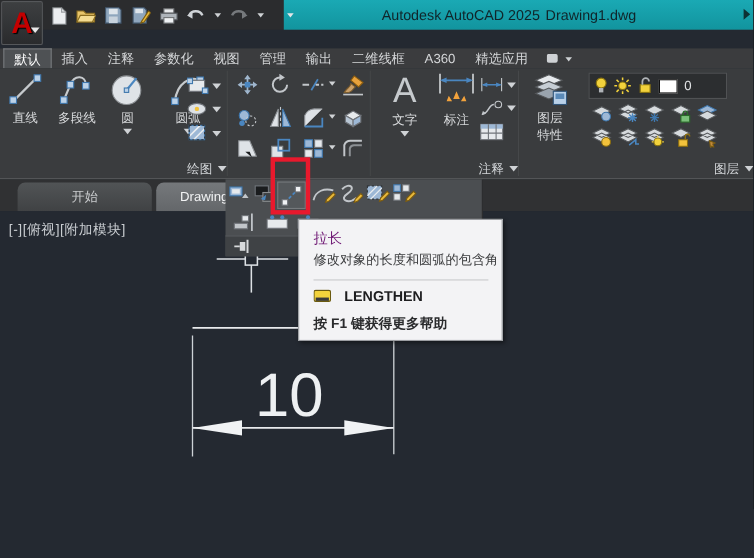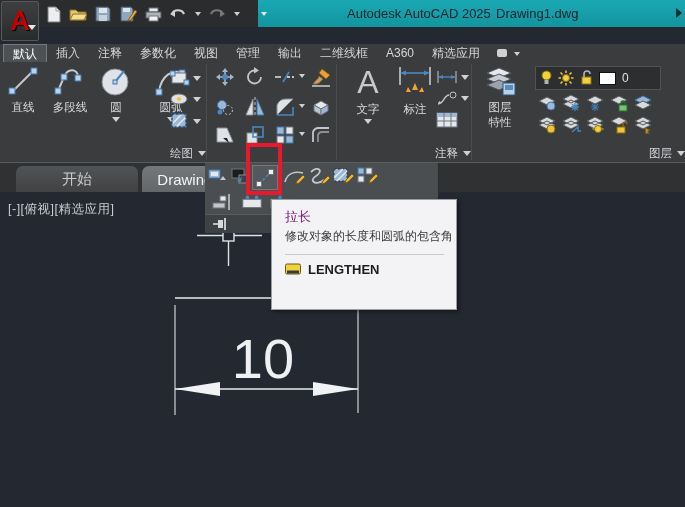--- a/index.html
+++ b/index.html
@@ -39,37 +39,37 @@
   .bigbtn .lbl{font-size:11.5px;color:#d8dadc;margin-top:3px;white-space:nowrap;}
   .smallcol{position:absolute;display:flex;flex-direction:column;gap:6px;}
   .smallrow{display:flex;align-items:center;gap:3px;}
   .statebar{position:absolute;background:#2c2e30;border:1px solid #505254;display:flex;align-items:center;gap:6px;padding:0 5px;}
   .layer0{font-size:12px;color:#e0e2e4;}
   .swatch{width:17px;height:13px;background:#ffffff;border:1px solid #111;}
   .icongrid{position:absolute;display:grid;grid-template-columns:repeat(5,24px);grid-auto-rows:22px;}
 
   
   .tabstrip{left:0;top:163px;width:685px;height:29px;background:#303133;}
-  .ftab{position:absolute;top:3px;height:26px;border-radius:7px 7px 0 0;display:flex;align-items:center;justify-content:center;font-size:15px;}
+  .ftab{position:absolute;top:3px;height:26px;border-radius:7px 7px 0 0;display:flex;align-items:center;justify-content:center;font-size:12px;}
   .ftab.start{left:16px;width:122px;background:linear-gradient(#515456,#404244);color:#c9cbcd;}
   .ftab.drawing{left:142px;width:94px;background:linear-gradient(#75787b,#64676a);color:#f2f3f4;}
 
   
   .flyout{left:205px;top:163px;width:234px;height:70px;background:#4b4e51;border-right:1px solid #2a2b2d;z-index:20;}
   .flyout .pinstrip{position:absolute;left:0;bottom:0;width:100%;height:19px;background:#3f4245;border-top:1px solid #5a5d60;}
   .fbtn{position:absolute;width:22px;height:22px;display:flex;align-items:center;justify-content:center;}
   .lenbtn{position:absolute;left:47px;top:2px;width:26px;height:25px;background:#54585b;border:1px solid #75797c;display:flex;align-items:center;justify-content:center;}
   .redbox{left:246px;top:143px;width:36px;height:52px;border:4px solid #e8192d;z-index:30;}
 
   
   .tooltip{left:271px;top:199px;width:186px;height:111px;background:#f3f3f5;border:1px solid #9b9da1;box-shadow:2px 2px 4px rgba(0,0,0,.45);z-index:40;padding:8px 12px 6px 13px;}
   .tt-title{font-size:13px;color:#701a75;}
   .tt-desc{font-size:12px;color:#3a3b3d;margin-top:2px;white-space:nowrap;}
   .tt-sep{border:none;border-top:1px solid #c9cacc;margin:9px 0 7px 0;}
-  .tt-cmdrow{display:flex;align-items:center;gap:7px;}
+  .tt-cmdrow{display:flex;align-items:center;gap:12px;}
   .tt-cmd{font-size:13px;font-weight:bold;color:#1d1d1f;}
   .tt-help{font-size:12.5px;font-weight:bold;color:#2a2b2d;margin-top:9px;white-space:nowrap;}
 
   
   .canvas{left:0;top:192px;width:685px;height:315px;background:#242931;}
   .vplabel{position:absolute;left:8px;top:9px;font-size:12.5px;color:#c9cdd1;letter-spacing:.5px;}
 </style>
 </head>
 <body>
 
@@ -463,21 +463,21 @@
       </div>
     </div>
   </div>
 
   <div class="abs tabstrip">
     <div class="ftab start">开始</div>
     <div class="ftab drawing">Drawing1</div>
   </div>
 
   <div class="abs canvas">
-    <span class="vplabel">[-][俯视][精选应用]</span>
+    <span class="vplabel">[-][俯视][附加模块]</span>
     <svg width="685" height="315" viewBox="0 0 685 315" style="position:absolute;left:0;top:0;">
 
       <g stroke="#dde1e5" stroke-width="1.4" fill="none">
         <path d="M197 43.5 H223 M234 43.5 H262"></path>
         <rect x="223" y="38" width="11" height="11"></rect>
         <line x1="228.5" y1="49" x2="228.5" y2="74"></line>
       </g>
 
       <g>
         <line x1="175" y1="106" x2="358" y2="106" stroke="#e8eaec" stroke-width="1.6"></line>
@@ -576,15 +576,16 @@
     <div class="tt-title">拉长</div>
     <div class="tt-desc">修改对象的长度和圆弧的包含角</div>
     <hr class="tt-sep">
     <div class="tt-cmdrow">
       <svg width="16" height="13" viewBox="0 0 16 13">
         <rect x="0.5" y="1" width="15" height="10" rx="1.5" fill="#f2d23c" stroke="#6a5a10"></rect>
         <rect x="2" y="7.5" width="12" height="3" fill="#3a3a3a"></rect>
       </svg>
       <span class="tt-cmd">LENGTHEN</span>
     </div>
+    <div class="tt-help">按 F1 键获得更多帮助</div>
   </div>
 
 </div>
 
 </body></html>

